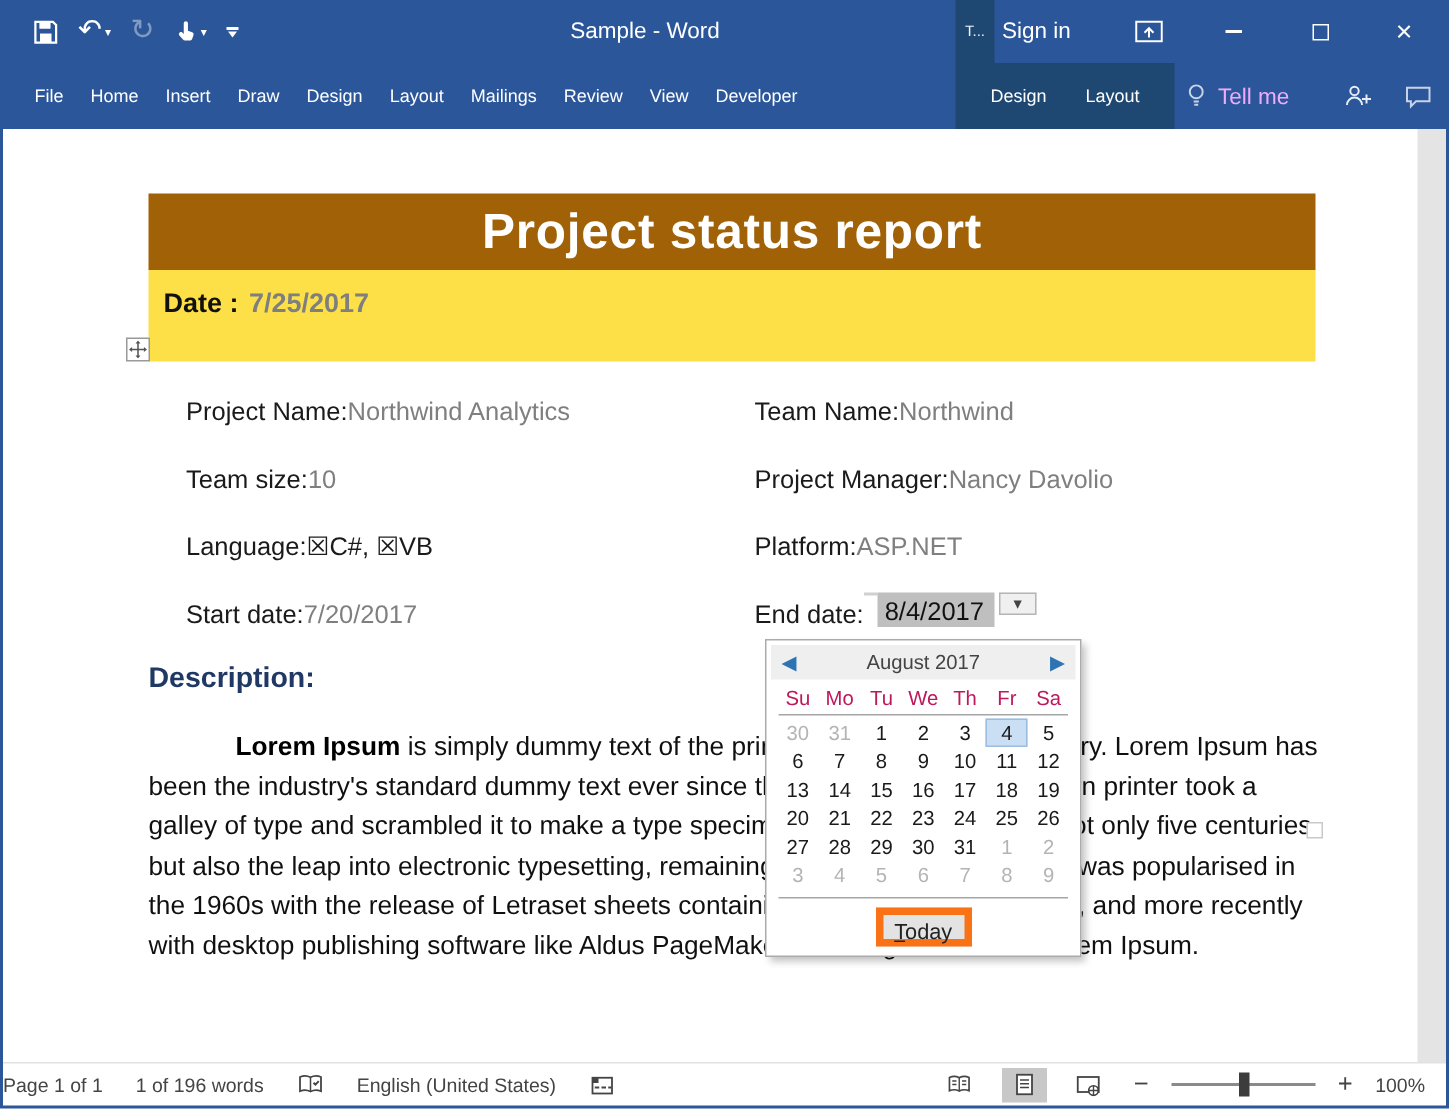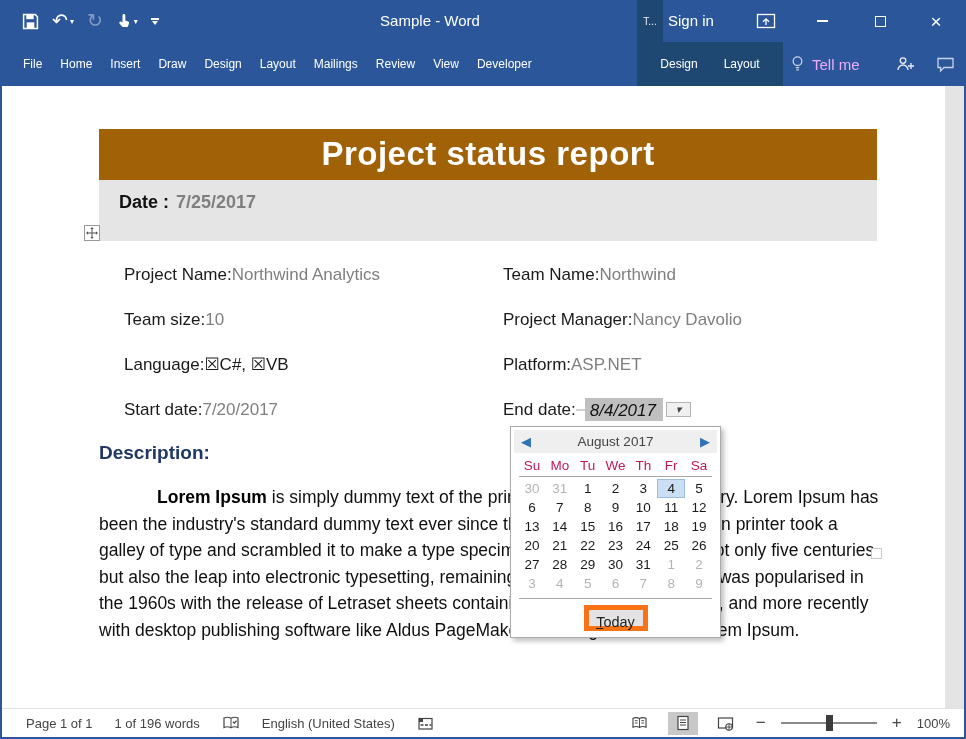--- a/index.html
+++ b/index.html
@@ -36,34 +36,34 @@
   .ctx-tabs { position:absolute; left:637px; top:0; width:146px; height:44px; background:#1e4872; display:flex; justify-content:center; gap:8px; }
   .tellme { position:absolute; left:790px; top:0; height:44px; display:flex; align-items:center; gap:7px; color:#f0abfc; font-size:15px; }
   .rb-icon { position:absolute; top:0; height:44px; display:flex; align-items:center; justify-content:center; width:34px; }
   .rb-person { left:888px; } .rb-comment { left:928px; }
 
   
   .docarea { position:absolute; top:86px; left:2px; right:2px; height:622px; background:#fff; }
   .scrollbar { position:absolute; right:0; top:0; bottom:0; width:19px; background:#e4e4e4; }
 
   .banner { position:absolute; left:97px; top:43px; width:778px; height:51px; background:#a16207; color:#fff; font-size:33px; font-weight:bold; text-align:center; line-height:50px; letter-spacing:.5px; }
-  .dateband { position:absolute; left:97px; top:94px; width:778px; height:61px; background:#e5e5e5; padding:12px 0 0 20px; font-size:18px; font-weight:bold; }
+  .dateband { position:absolute; left:97px; top:94px; width:778px; height:61px; background:#fde047; padding:12px 0 0 10px; font-size:18px; font-weight:bold; }
   .dateband .lbl { color:#111; }
   .dateband .val { color:#7f7f7f; margin-left:7px; }
   .movehandle { position:absolute; left:82px; top:139px; width:16px; height:16px; background:#fff; border:1px solid #999; display:flex; align-items:center; justify-content:center; }
 
   .fields { position:absolute; left:122px; top:166px; width:760px; }
   .frow { display:flex; height:45px; align-items:center; }
   .fcell { width:379px; font-size:17px; white-space:nowrap; display:flex; align-items:center; }
   .fcell.right { width:381px; }
   .flabel { color:#1a1a1a; }
   .fvalue { color:#1a1a1a; }
   .fvalue.gray { color:#7f7f7f; }
 
-  .dpctl { display:inline-flex; align-items:center; height:29px;font-style:italic; }
+  .dpctl { display:inline-flex; align-items:flex-start; height:29px; }
   .dphandle { width:9px; background:#fff; border:1px solid #d0d0d0;
     background-image:radial-gradient(#7a7a7a 1px, transparent 1.3px); background-size:4px 4px; background-position:2px 2px; }
   .dpvalue { background:#bfbfbf; color:#111; font-size:17px; padding:3px 7px 0 5px; }
   .dpbtn { width:25px; background:#f0f0f0; border:1px solid #b5b5b5; margin-left:3px; color:#444; font-size:11px; display:flex; align-items:center; justify-content:center; }
 
   .desc-head { position:absolute; left:97px; top:356px; font-size:19px; font-weight:bold; color:#1f3864; }
   .para { position:absolute; left:97px; top:398px; width:782px; font-size:17.5px; line-height:26.6px; color:#101010; text-indent:58px; }
   .para b { color:#000; }
 
   .anchor-sq { position:absolute; left:869px; top:462px; width:11px; height:11px; border:1px solid #c9c9c9; background:#fff; }
@@ -79,21 +79,21 @@
   .cal-week { display:flex; padding:0 7px; height:19px; }
   .cal-cell { width:28px; height:19px; text-align:center; font-size:13.5px; color:#1a1a1a; line-height:19px; }
   .cal-cell.muted { color:#b4b4b4; }
   .cal-cell.sel { background:#cbdff4; border:1px solid #9cbde0; line-height:17px; }
   .cal-sep2 { border-top:1px solid #a6a6a6; margin:5px 8px 0 8px; }
   .today-btn { display:block; margin:6px auto 0 auto; width:64px; height:26px; background:#e3e3e3; border:5px solid #f97316; font-size:14.5px; color:#222; text-align:center; line-height:24px; font-family:"Liberation Sans",sans-serif; }
   .today-btn::first-letter { text-decoration:underline; }
 
   
   .statusbar { position:absolute; left:2px; right:2px; bottom:2px; height:29px; background:#fff; border-top:1px solid #e1e1e1; display:flex; align-items:center; color:#444; font-size:13px; }
-  .sb-left { display:flex; align-items:center; gap:22px; padding-left:24px; }
+  .sb-left { display:flex; align-items:center; gap:22px; padding-left:0; }
   .sb-right { margin-left:auto; display:flex; align-items:center; gap:13px; padding-right:14px; }
   .sb-item { display:flex; align-items:center; }
   .view-btn { width:30px; height:23px; display:flex; align-items:center; justify-content:center; }
   .view-btn.sel { background:#c8c8c8; }
   .zoom-sign { font-size:17px; color:#444; width:14px; text-align:center; }
   .slider { position:relative; width:96px; height:16px; }
   .slider .track { position:absolute; left:0; right:0; top:7px; height:2px; background:#8a8a8a; }
   .slider .thumb { position:absolute; left:45px; top:0; width:7px; height:16px; background:#3c3c3c; }
   svg { display:block; }
 </style>

